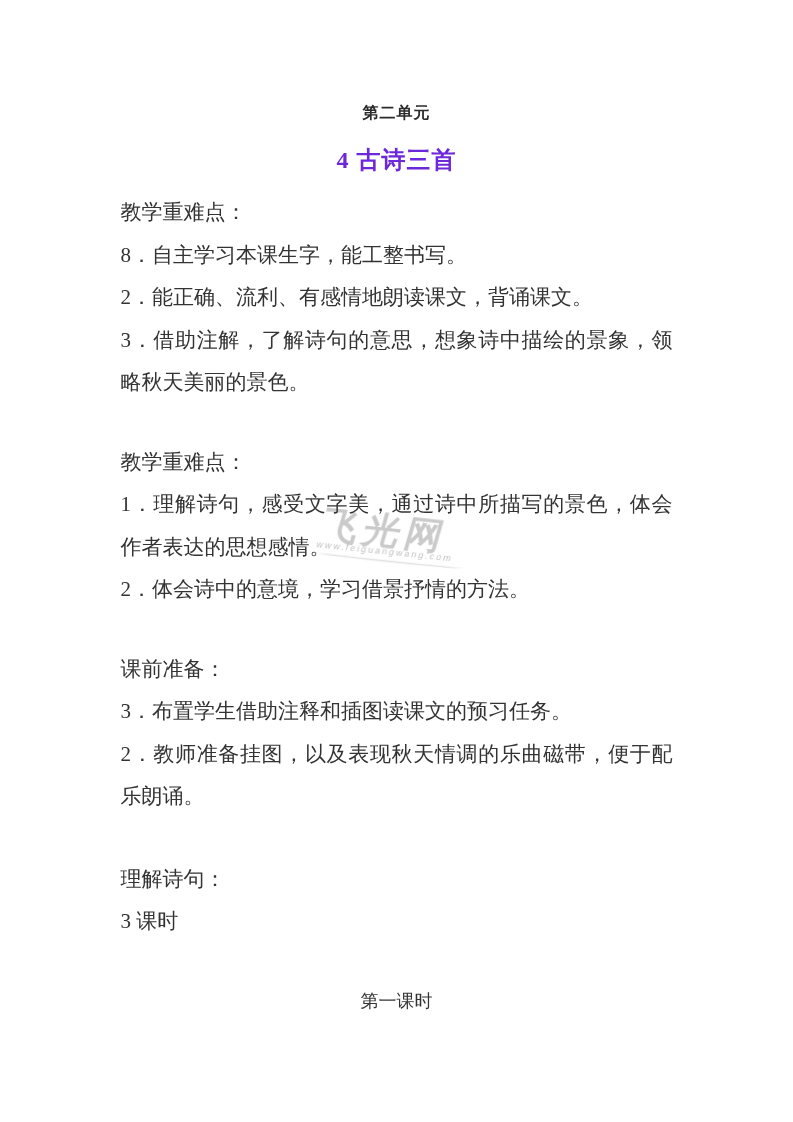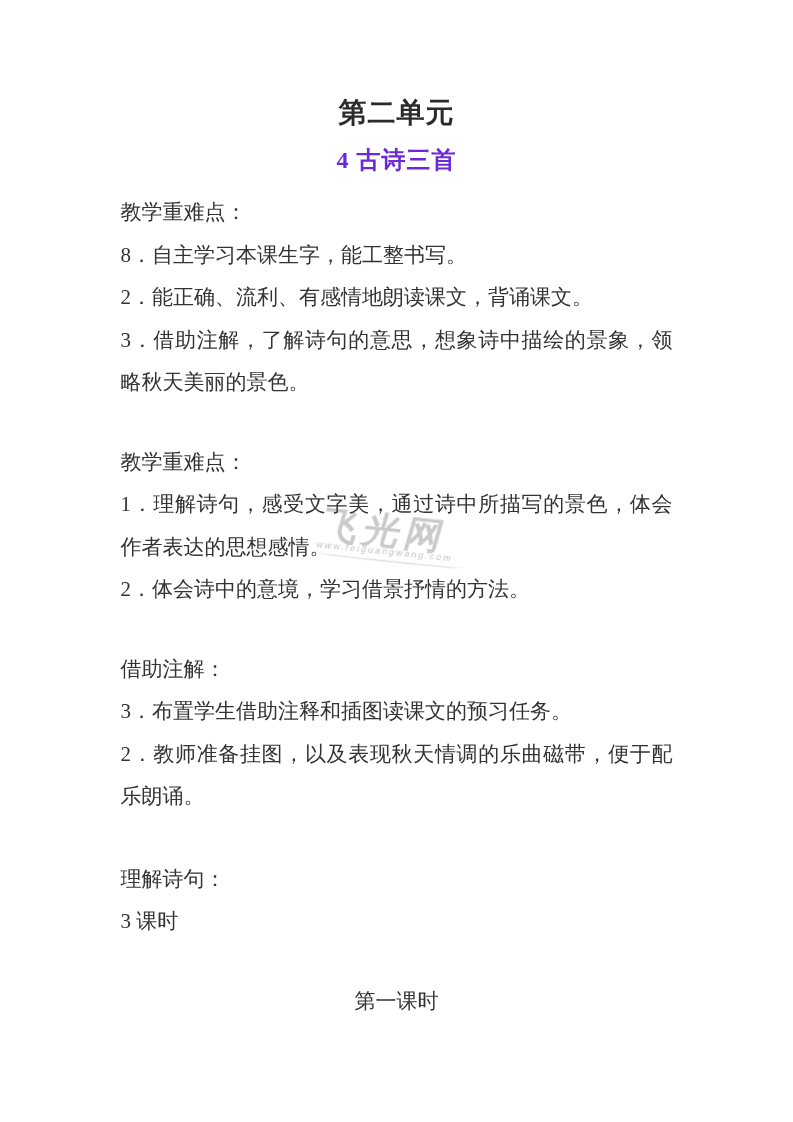--- a/index.html
+++ b/index.html
@@ -23,21 +23,21 @@
     box-sizing: border-box;
   }
   .content {
     position: relative;
     z-index: 1;
     width: 552px;
     margin: 0 auto;
   }
   .doc-title {
     margin: 0 0 17px 0;
-    font-size: 28px;
+    font-size: 16px;
     line-height: 30px;
     font-weight: bold;
     text-align: center;
     color: #2b2b2b;
     letter-spacing: 1px;
   }
   .doc-subtitle {
     margin: 0 0 16px 0;
     font-size: 24px;
     line-height: 30px;
@@ -54,21 +54,21 @@
     color: #333333;
   }
   .spacer {
     height: 37px;
   }
   .spacer-lg {
     height: 40px;
   }
   .footer-heading {
     margin: 0;
-    font-size: 21px;
+    font-size: 18px;
     line-height: 42.5px;
     text-align: center;
     color: #333333;
   }
   .watermark {
     position: absolute;
     left: 320px;
     top: 514px;
     z-index: 0;
     transform: rotate(6deg) skewX(-10deg);
@@ -123,21 +123,21 @@
     <p class="para">3．借助注解，了解诗句的意思，想象诗中描绘的景象，领略秋天美丽的景色。</p>
 
     <div class="spacer"></div>
 
     <p class="para">教学重难点：</p>
     <p class="para">1．理解诗句，感受文字美，通过诗中所描写的景色，体会作者表达的思想感情。</p>
     <p class="para">2．体会诗中的意境，学习借景抒情的方法。</p>
 
     <div class="spacer"></div>
 
-    <p class="para">借助注解：</p>
+    <p class="para">课前准备：</p>
     <p class="para">3．布置学生借助注释和插图读课文的预习任务。</p>
     <p class="para">2．教师准备挂图，以及表现秋天情调的乐曲磁带，便于配乐朗诵。</p>
 
     <div class="spacer-lg"></div>
 
     <p class="para">理解诗句：</p>
     <p class="para">3 课时</p>
 
     <div class="spacer"></div>
 

